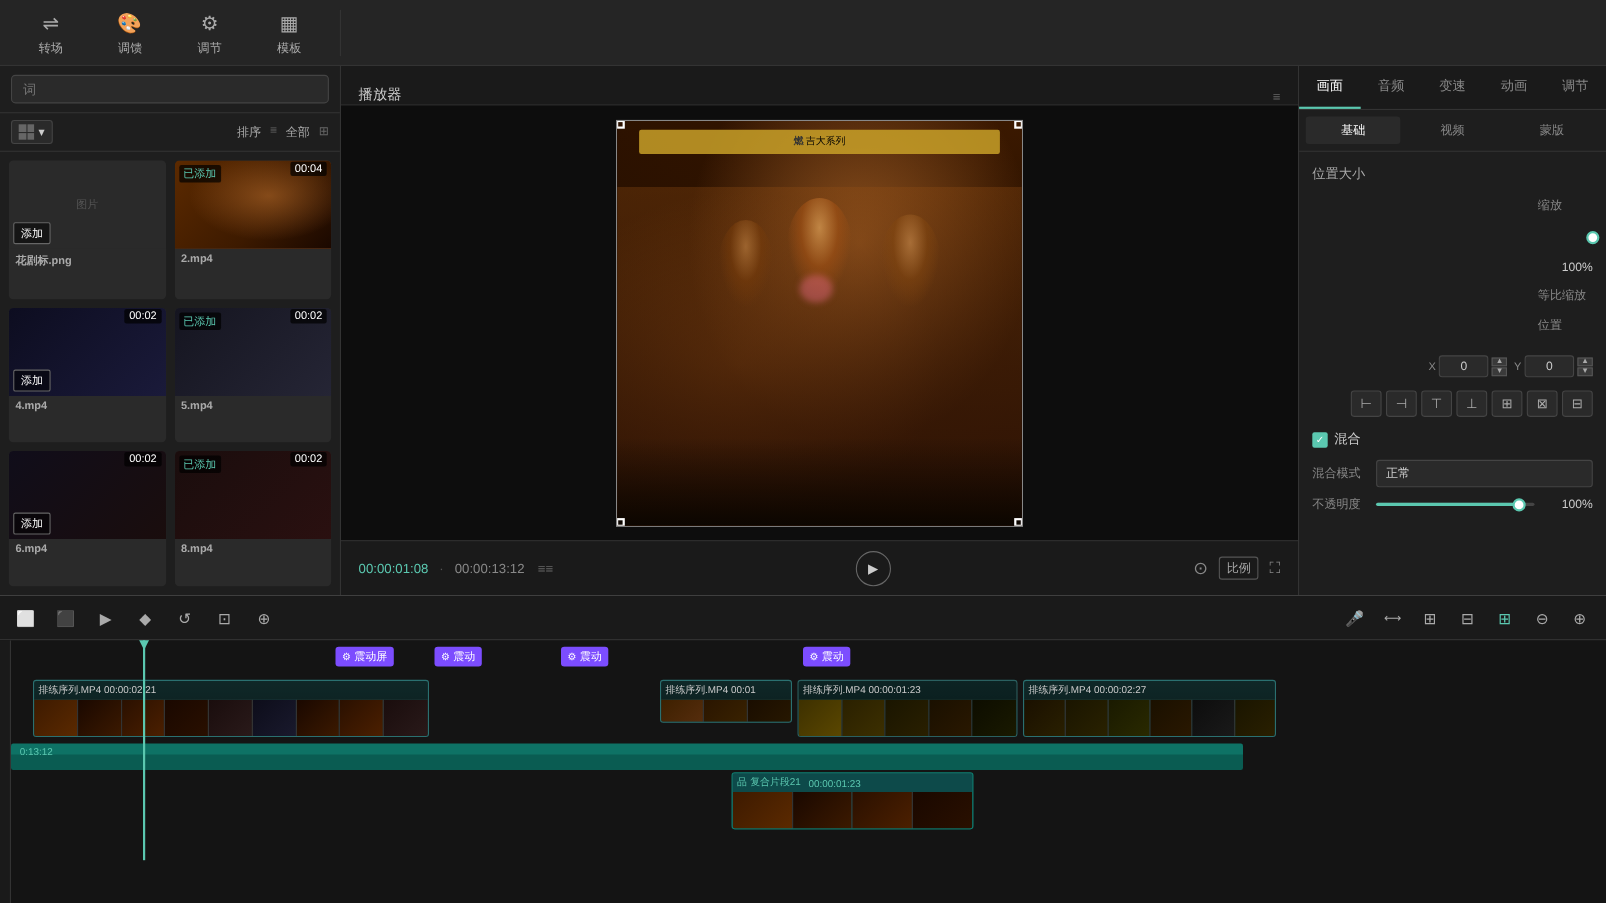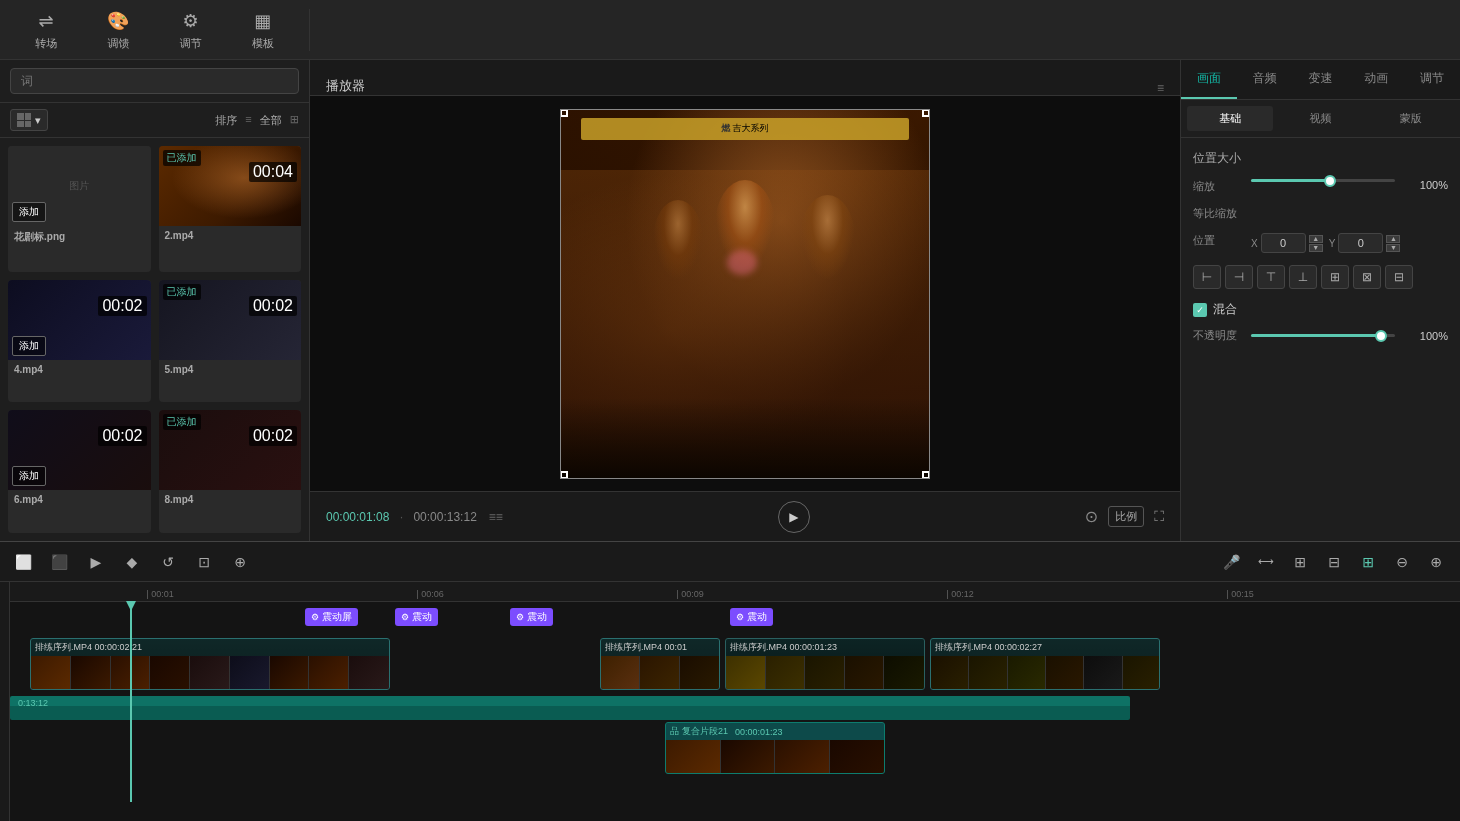--- a/index.html
+++ b/index.html
@@ -139,25 +139,25 @@
       background: #333;
       display: flex;
       align-items: center;
       justify-content: center;
       position: relative;
       overflow: hidden;
     }
 
     .media-duration {
       position: absolute;
-      top: 16px;
+      top: 1px;
       right: 4px;
       background: rgba(0,0,0,0.7);
       color: #fff;
-      font-size: 16px;
+      font-size: 10px;
       padding: 1px 4px;
       border-radius: 2px;
     }
 
     .media-added-badge {
       position: absolute;
       top: 4px;
       left: 4px;
       background: rgba(0,0,0,0.7);
       color: #5bc8b0;
@@ -340,21 +340,21 @@
       flex: 1;
       text-align: center;
       padding: 10px 4px;
       font-size: 12px;
       color: #888;
       cursor: pointer;
       border-bottom: 2px solid transparent;
     }
 
     .right-tab.active {
-      color: #14b8a6;
+      color: #ffffff;
       border-bottom-color: #5bc8b0;
     }
 
     .right-sub-tabs {
       display: flex;
       padding: 6px;
       gap: 4px;
       border-bottom: 1px solid #333;
     }
 
@@ -389,23 +389,24 @@
     }
 
     .section-title::after {
       content: '';
       flex: 1;
       height: 1px;
     }
 
     .property-row {
       display: flex;
-      align-items: flex-start;
+      align-items: flex-end;
       margin-bottom: 12px;
-      gap: 8px;
+      gap: 20px;
+      flex-direction: column;
     }
 
     .property-label {
       width: 50px;
       font-size: 11px;
       color: #888;
       flex-shrink: 0;
     }
 
     .slider-container {
@@ -1000,20 +1001,24 @@
           <div class="align-btn">⊞</div>
           <div class="align-btn">⊠</div>
           <div class="align-btn">⊟</div>
         </div>
       </div>
 
       <div class="blend-section">
         <div class="blend-header">
           <div class="checkbox">✓</div>
           <span>混合</span>
+        </div>
+        <div class="blend-mode-row">
+          <div class="property-label">混合模式</div>
+          <div class="blend-mode-select">正常</div>
         </div>
         <div class="opacity-row">
           <div class="property-label">不透明度</div>
           <div class="slider-container">
             <div class="slider-track">
               <div class="slider-fill" style="width:90%;"></div>
               <div class="slider-thumb" style="left:90%;"></div>
             </div>
           </div>
           <div class="property-value">
@@ -1041,27 +1046,20 @@
       <div class="timeline-tool">⊟</div>
       <div class="timeline-tool" style="color:#5bc8b0;">⊞</div>
       <div class="timeline-tool">⊖</div>
       <div class="timeline-tool">⊕</div>
     </div>
   </div>
   <div class="timeline-content">
     <div class="timeline-labels"></div>
     <div class="timeline-tracks">
 
-      <div class="timeline-ruler">
-        <div class="ruler-mark" style="left:150px;">| 00:01</div>
-        <div class="ruler-mark" style="left:420px;">| 00:06</div>
-        <div class="ruler-mark" style="left:680px;">| 00:09</div>
-        <div class="ruler-mark" style="left:950px;">| 00:12</div>
-        <div class="ruler-mark" style="left:1230px;">| 00:15</div>
-      </div>
 
       <div class="timeline-track-area" style="position:relative;height:200px;">
 
         <div class="playhead" style="left:120px;height:100%;">
           <div class="playhead-head"></div>
         </div>
 
         <div style="position:relative;height:28px;margin-bottom:4px;">
           <div class="effect-label" style="left:295px;">
             <span style="font-size:9px;">⚙</span>
@@ -1092,21 +1090,21 @@
               <div style="width:40px;height:100%;background:linear-gradient(135deg,#1a0800,#2a1000);border-right:1px solid #333;"></div>
               <div style="width:40px;height:100%;background:linear-gradient(135deg,#1a0d0d,#2a1a1a);border-right:1px solid #333;"></div>
               <div style="width:40px;height:100%;background:linear-gradient(135deg,#0d0d1a,#1a1a2e);border-right:1px solid #333;"></div>
               <div style="width:40px;height:100%;background:linear-gradient(135deg,#1a0800,#3d1a00);border-right:1px solid #333;"></div>
               <div style="width:40px;height:100%;background:linear-gradient(135deg,#2a1000,#4d2000);border-right:1px solid #333;"></div>
               <div style="width:40px;height:100%;background:linear-gradient(135deg,#1a0d0d,#2a1a1a);"></div>
             </div>
           </div>
 
 
-          <div class="video-clip" style="left:590px;width:120px;height:52px;background:linear-gradient(180deg,#1f5050 0%,#163a3a 100%);border:1px solid #2a7070;">
+          <div class="video-clip" style="left:590px;width:120px;height:39px;background:linear-gradient(180deg,#1f5050 0%,#163a3a 100%);border:1px solid #2a7070;">
             <div class="clip-header">排练序列.MP4 00:01</div>
             <div style="height:36px;display:flex;overflow:hidden;">
               <div style="width:40px;height:100%;background:linear-gradient(135deg,#3d2000,#5c3010);border-right:1px solid #333;"></div>
               <div style="width:40px;height:100%;background:linear-gradient(135deg,#2a1500,#3d2500);border-right:1px solid #333;"></div>
               <div style="width:40px;height:100%;background:linear-gradient(135deg,#1a0d00,#2a1a00);"></div>
             </div>
           </div>
 
           <div class="video-clip" style="left:715px;width:200px;height:52px;background:linear-gradient(180deg,#1a4848 0%,#103030 100%);border:1px solid #2a6060;">
             <div class="clip-header">排练序列.MP4 00:00:01:23</div>

